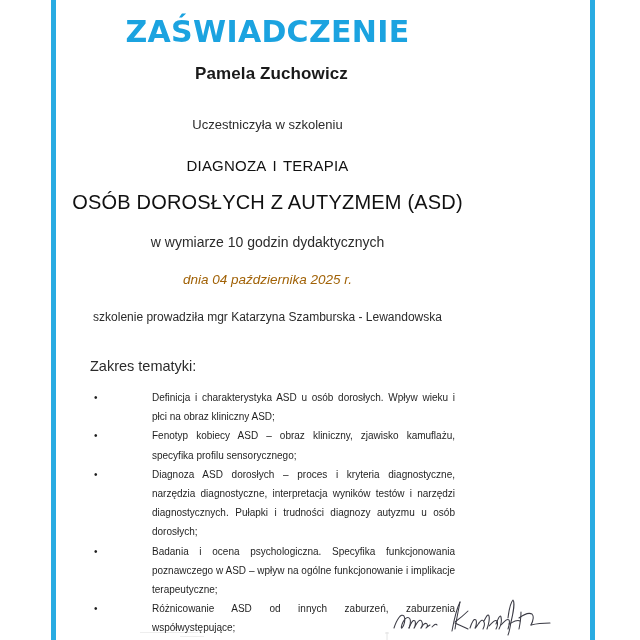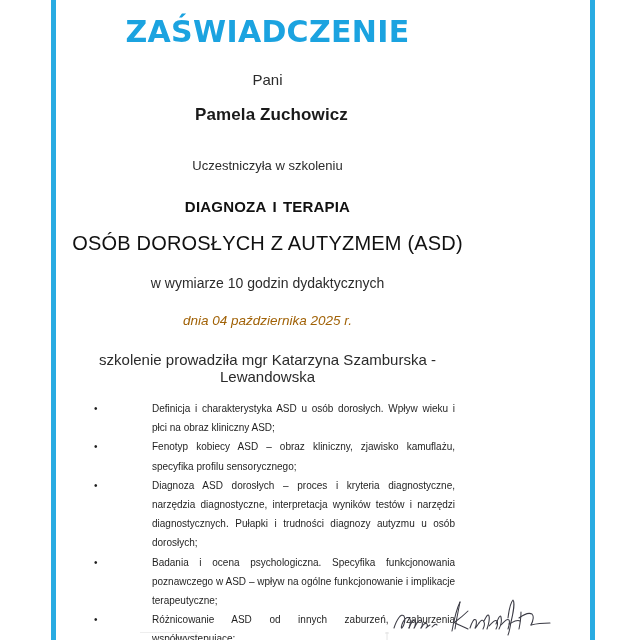--- a/index.html
+++ b/index.html
@@ -80,21 +80,21 @@
   .participation-line {
     text-align: center;
     font-size: 13px;
     color: #2b2b2b;
     margin-top: 33px;
   }
 
   .course-title-1 {
     text-align: center;
     font-size: 21px;
-    font-weight: bold;
+    font-weight: normal;
     color: #111111;
     margin-top: 20px;
     font-variant: small-caps;
     text-transform: lowercase;
     letter-spacing: 0.2px;
   }
 
   .course-title-2 {
     text-align: center;
     font-size: 20px;
@@ -114,21 +114,21 @@
   .date-line {
     text-align: center;
     font-size: 13.5px;
     color: #a16207;
     margin-top: 22px;
     font-style: italic;
   }
 
   .trainer-line {
     text-align: center;
-    font-size: 15px;
+    font-size: 12px;
     color: #2b2b2b;
     margin-top: 23px;
   }
 
   .scope-heading {
     font-size: 14.5px;
     color: #2b2b2b;
     margin-top: 34px;
     margin-left: 34px;
     font-weight: normal;
@@ -196,37 +196,37 @@
 
 <div id="certificate">
 
   <div class="edge-rule left"></div>
   <div class="edge-rule right"></div>
 
   <div class="page-body">
 
     <div class="cert-title">ZAŚWIADCZENIE</div>
 
-    <div class="salutation">Pani</div>
 
     <div class="recipient-name">Pamela Zuchowicz</div>
 
 
     <div class="participation-line">Uczestniczyła w szkoleniu</div>
 
     <div class="course-title-1">Diagnoza i terapia</div>
 
     <div class="course-title-2">OSÓB DOROSŁYCH Z AUTYZMEM (ASD)</div>
 
     <div class="hours-line">w wymiarze 10 godzin dydaktycznych</div>
 
     <div class="date-line">dnia 04 października 2025 r.</div>
 
     <div class="trainer-line">szkolenie prowadziła mgr Katarzyna Szamburska - Lewandowska</div>
 
+    <div class="scope-heading">Zakres tematyki:</div>
 
     <ul class="topics">
       <li>Definicja i charakterystyka ASD u osób dorosłych. Wpływ wieku i płci na obraz kliniczny ASD;</li>
       <li>Fenotyp kobiecy ASD – obraz kliniczny, zjawisko kamuflażu, specyfika profilu sensorycznego;</li>
       <li>Diagnoza ASD dorosłych – proces i kryteria diagnostyczne, narzędzia diagnostyczne, interpretacja wyników testów i narzędzi diagnostycznych. Pułapki i trudności diagnozy autyzmu u osób dorosłych;</li>
       <li>Badania i ocena psychologiczna. Specyfika funkcjonowania poznawczego w ASD – wpływ na ogólne funkcjonowanie i implikacje terapeutyczne;</li>
       <li>Różnicowanie ASD od innych zaburzeń, zaburzenia współwystępujące;</li>
       <li>Wybrane modele terapeutyczne o udowodnionej skuteczności u dorosłych z ASD;</li>
     </ul>
 

